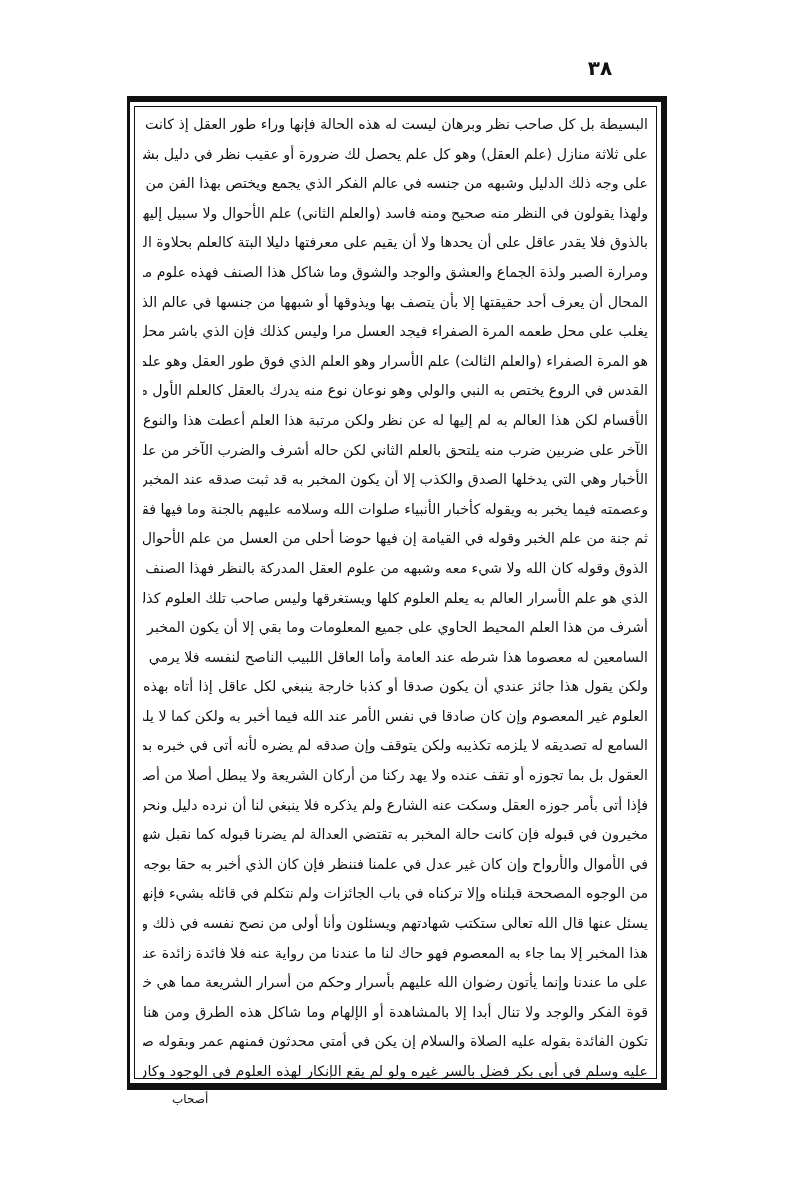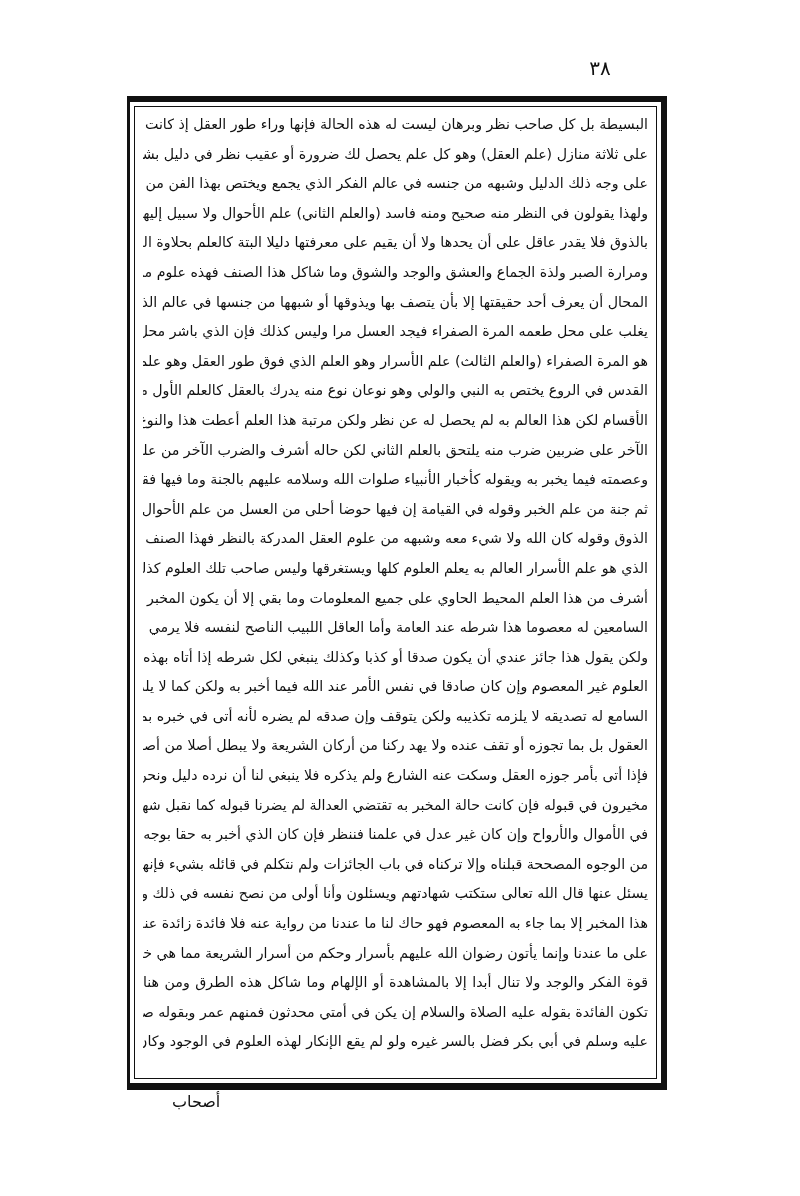--- a/index.html
+++ b/index.html
@@ -15,21 +15,21 @@
       font-family: "DejaVu Sans", sans-serif;
       color: #111111;
     }
     .page-number {
       position: absolute;
       left: 580px;
       top: 56px;
       width: 40px;
       text-align: center;
       font-size: 20px;
-      font-weight: normal;
+      font-weight: bold;
       direction: rtl;
     }
     .frame-outer {
       position: absolute;
       left: 127px;
       top: 96px;
       width: 540px;
       height: 994px;
       border-top: 6px solid #111;
       border-right: 6px solid #111;
@@ -62,21 +62,21 @@
       overflow: hidden;
       text-align: justify;
       text-align-last: justify;
       direction: rtl;
       letter-spacing: -0.2px;
     }
     .catchword {
       position: absolute;
       left: 172px;
       top: 1092px;
-      font-size: 16px;
+      font-size: 12px;
       direction: rtl;
     }
   </style>
 </head>
 <body>
 
 <div class="page-number">٣٨</div>
 
 <div class="frame-outer">
   <div class="frame-inner">
@@ -84,29 +84,30 @@
         <div class="line">البسيطة بل كل صاحب نظر وبرهان ليست له هذه الحالة فإنها وراء طور العقل إذ كانت العلوم</div>
         <div class="line">على ثلاثة منازل (علم العقل) وهو كل علم يحصل لك ضرورة أو عقيب نظر في دليل بشرط العثور</div>
         <div class="line">على وجه ذلك الدليل وشبهه من جنسه في عالم الفكر الذي يجمع ويختص بهذا الفن من العلوم</div>
         <div class="line">ولهذا يقولون في النظر منه صحيح ومنه فاسد (والعلم الثاني) علم الأحوال ولا سبيل إليها إلا</div>
         <div class="line">بالذوق فلا يقدر عاقل على أن يحدها ولا أن يقيم على معرفتها دليلا البتة كالعلم بحلاوة العسل</div>
         <div class="line">ومرارة الصبر ولذة الجماع والعشق والوجد والشوق وما شاكل هذا الصنف فهذه علوم من</div>
         <div class="line">المحال أن يعرف أحد حقيقتها إلا بأن يتصف بها ويذوقها أو شبهها من جنسها في عالم الذوق كمن</div>
         <div class="line">يغلب على محل طعمه المرة الصفراء فيجد العسل مرا وليس كذلك فإن الذي باشر محل الطعم إنما</div>
         <div class="line">هو المرة الصفراء (والعلم الثالث) علم الأسرار وهو العلم الذي فوق طور العقل وهو علم نفث روح</div>
         <div class="line">القدس في الروع يختص به النبي والولي وهو نوعان نوع منه يدرك بالعقل كالعلم الأول من هذه</div>
-        <div class="line">الأقسام لكن هذا العالم به لم يحصل له عن نظر ولكن مرتبة هذا العلم أعطت هذا والنوع</div>
+        <div class="line">الأقسام لكن هذا العالم به لم إليها له عن نظر ولكن مرتبة هذا العلم أعطت هذا والنوع</div>
         <div class="line">الآخر على ضربين ضرب منه يلتحق بالعلم الثاني لكن حاله أشرف والضرب الآخر من علوم</div>
+        <div class="line">الأخبار وهي التي يدخلها الصدق والكذب إلا أن يكون المخبر به قد ثبت صدقه عند المخبر</div>
         <div class="line">وعصمته فيما يخبر به ويقوله كأخبار الأنبياء صلوات الله وسلامه عليهم بالجنة وما فيها فقوله إن</div>
         <div class="line">ثم جنة من علم الخبر وقوله في القيامة إن فيها حوضا أحلى من العسل من علم الأحوال وهو علم</div>
         <div class="line">الذوق وقوله كان الله ولا شيء معه وشبهه من علوم العقل المدركة بالنظر فهذا الصنف الثالث</div>
         <div class="line">الذي هو علم الأسرار العالم به يعلم العلوم كلها ويستغرقها وليس صاحب تلك العلوم كذلك فلا علم</div>
         <div class="line">أشرف من هذا العلم المحيط الحاوي على جميع المعلومات وما بقي إلا أن يكون المخبر به صادقا عند</div>
         <div class="line">السامعين له معصوما هذا شرطه عند العامة وأما العاقل اللبيب الناصح لنفسه فلا يرمي به</div>
-        <div class="line">ولكن يقول هذا جائز عندي أن يكون صدقا أو كذبا وكذلك ينبغي لكل شرطه إذا أتاه بهذه</div>
+        <div class="line">ولكن يقول هذا جائز عندي أن يكون صدقا أو كذبا خارجة ينبغي لكل عاقل إذا أتاه بهذه</div>
         <div class="line">العلوم غير المعصوم وإن كان صادقا في نفس الأمر عند الله فيما أخبر به ولكن كما لا يلزم هذا</div>
         <div class="line">السامع له تصديقه لا يلزمه تكذيبه ولكن يتوقف وإن صدقه لم يضره لأنه أتى في خبره بما لا تحيله</div>
         <div class="line">العقول بل بما تجوزه أو تقف عنده ولا يهد ركنا من أركان الشريعة ولا يبطل أصلا من أصولها</div>
         <div class="line">فإذا أتى بأمر جوزه العقل وسكت عنه الشارع ولم يذكره فلا ينبغي لنا أن نرده دليل ونحن</div>
         <div class="line">مخيرون في قبوله فإن كانت حالة المخبر به تقتضي العدالة لم يضرنا قبوله كما نقبل شهادته ونحكم بها</div>
         <div class="line">في الأموال والأرواح وإن كان غير عدل في علمنا فننظر فإن كان الذي أخبر به حقا بوجه ما عندنا</div>
         <div class="line">من الوجوه المصححة قبلناه وإلا تركناه في باب الجائزات ولم نتكلم في قائله بشيء فإنها شهادة مكتوبة</div>
         <div class="line">يسئل عنها قال الله تعالى ستكتب شهادتهم ويسئلون وأنا أولى من نصح نفسه في ذلك ولو لم يأت</div>
         <div class="line">هذا المخبر إلا بما جاء به المعصوم فهو حاك لنا ما عندنا من رواية عنه فلا فائدة زائدة عندنا بخبره</div>
         <div class="line">على ما عندنا وإنما يأتون رضوان الله عليهم بأسرار وحكم من أسرار الشريعة مما هي خارجة عن</div>

